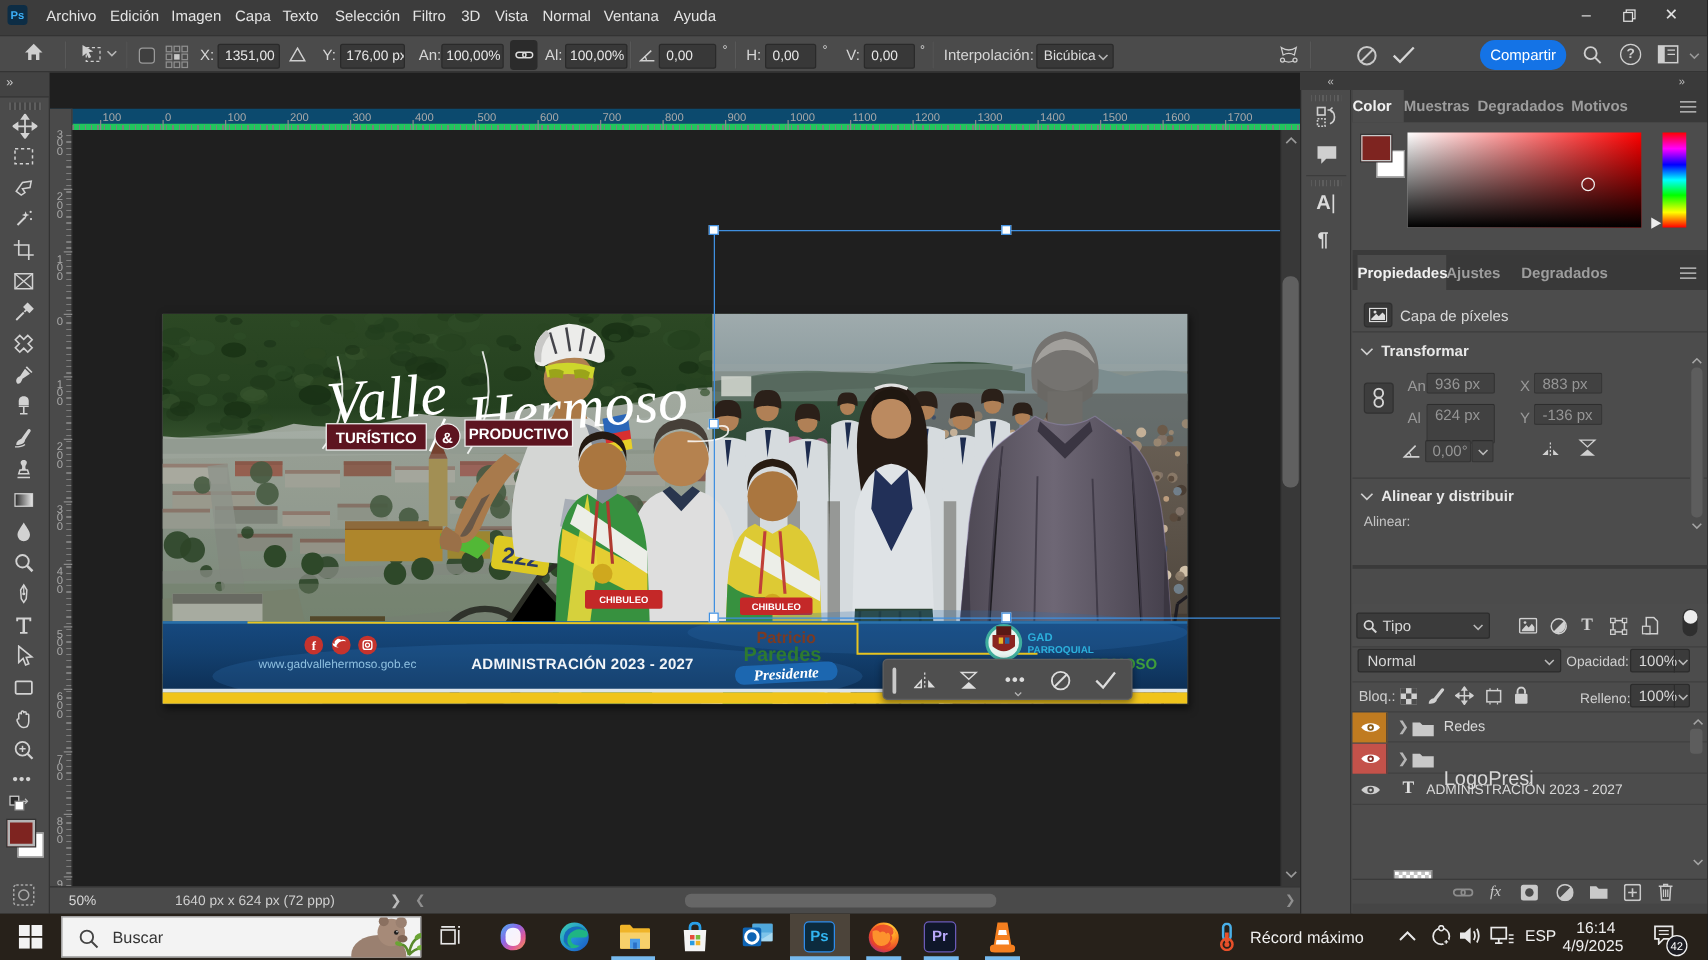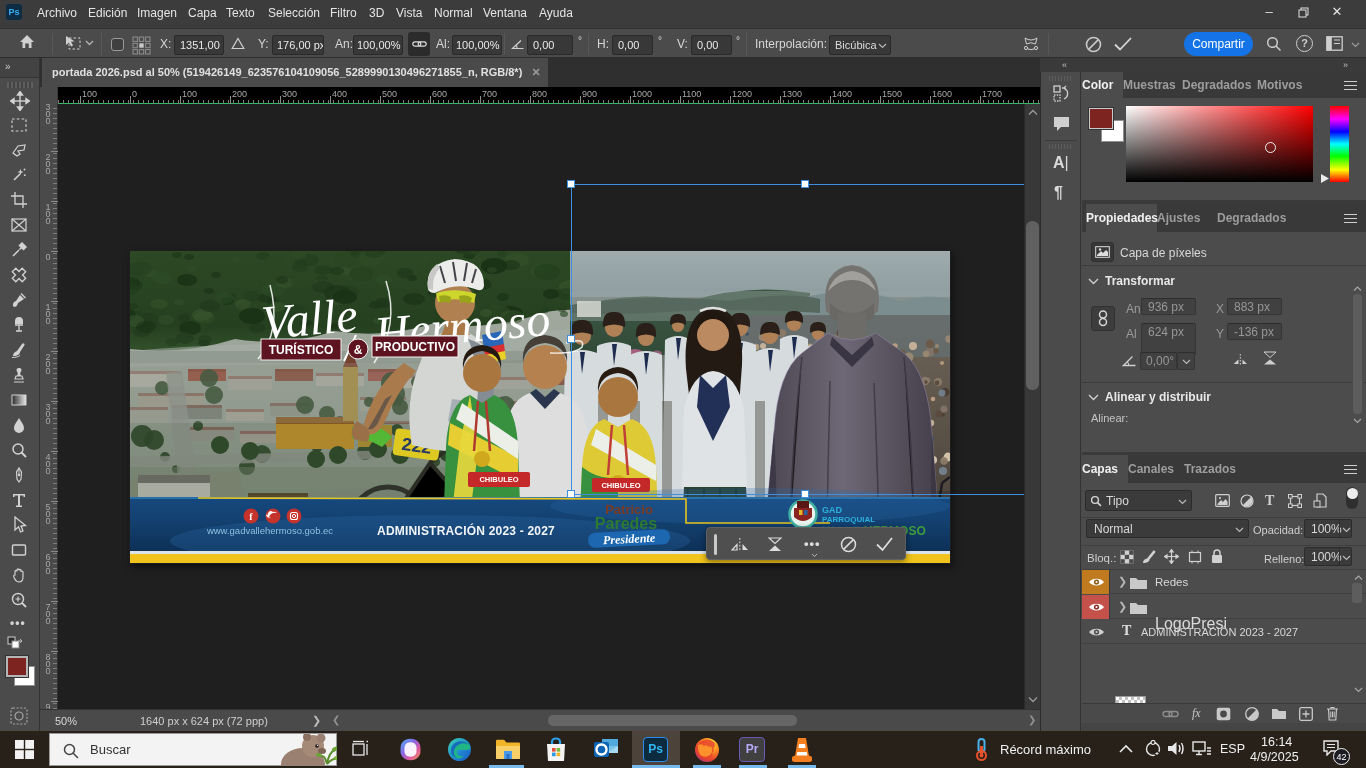--- a/index.html
+++ b/index.html
@@ -15,21 +15,21 @@
 .olabel{position:absolute;font-size:12px;color:#d6d6d6}
 .oinput{position:absolute;height:20px;background:#383838;border:1px solid #2a2a2a;border-radius:2px;color:#e8e8e8;font-size:11px;line-height:18px;padding:0 5px;white-space:nowrap;overflow:hidden}
 .osep{position:absolute;top:4px;width:1px;height:22px;background:#3a3a3a;border-right:1px solid #585858}
 
 #tabrow{left:40px;top:58px;width:1000px;height:29px;background:#2f2f2f}
 #doctab{position:absolute;left:2px;top:0;width:506px;height:29px;background:#4a4a4a;color:#e0e0e0;font-size:11px;font-weight:bold;line-height:29px;padding-left:10px;white-space:nowrap}
 
 #toolbar{left:0;top:58px;width:40px;height:673px;background:#4b4b4b;border-right:1px solid #333}
 .tool{position:absolute;left:10px;width:20px;height:20px;color:#d2d2d2}
 
-#hruler{left:40px;top:87px;width:1000px;height:17px;background:#000000;border-bottom:1px solid #22c55e}
+#hruler{left:40px;top:87px;width:1000px;height:17px;background:#0c4a6e;border-bottom:5px solid #22c55e}
 #vruler{left:40px;top:104px;width:18px;height:605px;background:#4a4a4a;border-right:1px solid #303030}
 .rnum{position:absolute;font-size:9px;color:#a8a8a8}
 .htick{position:absolute;top:9px;width:1px;height:8px;background:#8a8a8a}
 .vtick{position:absolute;left:11px;width:7px;height:1px;background:#8a8a8a}
 
 #viewport{left:58px;top:104px;width:966px;height:605px;background:#1f1f1f;overflow:hidden}
 #vscroll{left:1024px;top:104px;width:16px;height:605px;background:#383838;border-left:1px solid #2a2a2a}
 
 #statusbar{left:40px;top:709px;width:1000px;height:22px;background:#4a4a4a;border-top:1px solid #333;color:#d8d8d8;font-size:11px}
 
@@ -161,23 +161,20 @@
         <rect x="0.8" y="0.8" width="15.4" height="13.4" fill="none" stroke="#cfcfcf" stroke-width="1.3"></rect>
         <rect x="0.8" y="0.8" width="5" height="13.4" fill="#cfcfcf"></rect>
         <line x1="8" y1="4" x2="14" y2="4" stroke="#cfcfcf"></line>
         <line x1="8" y1="7.5" x2="14" y2="7.5" stroke="#cfcfcf"></line>
       </svg>
   <svg class="abs" style="left:1351px;top:13px" width="9" height="6" viewBox="0 0 9 6">
         <path d="M1 1 L4.5 4.5 L8 1" stroke="#9a9a9a" fill="none" stroke-width="1.2"></path>
       </svg>
 </div>
 
-<div class="abs" id="tabrow">
-  <div id="doctab">portada 2026.psd al 50% (519426149_623576104109056_5289990130496271855_n, RGB/8*) <span style="color:#9a9a9a;margin-left:6px">✕</span></div>
-</div>
 
 <div class="abs" id="toolbar">
   <div class="abs" style="left:0;top:0;width:39px;height:19px;background:#434343;color:#c9c9c9;font-size:10px;padding:3px 0 0 5px;letter-spacing:1px">»</div>
   <div class="abs" style="left:0;top:19px;width:39px;height:1px;background:#333"></div>
   <div class="abs" style="left:7px;top:24px;width:26px;height:6px;background:repeating-linear-gradient(90deg,#5e5e5e 0 2px,#434343 2px 4px)"></div>
   <div class="tool" style="top:33px"><svg width="20" height="20" viewBox="0 0 20 20">
           <g stroke="#d2d2d2" stroke-width="1.4" fill="#d2d2d2">
             <line x1="10" y1="3" x2="10" y2="17"></line>
             <line x1="3" y1="10" x2="17" y2="10"></line>
             <path d="M10 0.5 L12.5 4 H7.5 Z"></path>
@@ -1359,28 +1356,20 @@
       <svg class="abs" style="left:1px;top:0" width="9" height="6" viewBox="0 0 9 6">
             <path d="M1 4.5 L4.5 1 L8 4.5" stroke="#a5a5a5" fill="none" stroke-width="1.2"></path>
           </svg>
       <svg class="abs" style="left:1px;top:132px" width="9" height="6" viewBox="0 0 9 6">
             <path d="M1 1 L4.5 4.5 L8 1" stroke="#a5a5a5" fill="none" stroke-width="1.2"></path>
           </svg>
     </div>
   </div>
   <div class="abs" style="left:42px;top:394px;width:284px;height:3px;background:#3a3a3a"></div>
 
-  <div class="ptabs" style="top:397px;height:28px">
-    <div class="ptab active" style="left:0;width:46px;line-height:28px">Capas</div>
-    <div class="ptab" style="left:46px;width:56px;line-height:28px">Canales</div>
-    <div class="ptab" style="left:102px;width:60px;line-height:28px">Trazados</div>
-    <div class="abs" style="left:262px;top:10px;width:13px;height:9px;border-top:1.5px solid #cfcfcf;border-bottom:1.5px solid #cfcfcf">
-          <div style="margin-top:2.5px;height:1.5px;background:#cfcfcf"></div>
-        </div>
-  </div>
   <div class="pbody" style="top:425px;width:284px;height:248px;font-size:12px;color:#d8d8d8">
 
     <div class="abs" style="left:3px;top:7px;width:107px;height:21px;background:#3b3b3b;border:1px solid #2c2c2c;border-radius:2px">
       <svg style="position:absolute;left:4px;top:4px" width="12" height="12" viewBox="0 0 12 12">
             <circle cx="5" cy="5" r="3.4" fill="none" stroke="#d5d5d5" stroke-width="1.4"></circle>
             <line x1="7.6" y1="7.6" x2="11" y2="11" stroke="#d5d5d5" stroke-width="1.6"></line>
           </svg>
       <span style="position:absolute;left:20px;top:3px">Tipo</span>
       <svg style="position:absolute;left:92px;top:8px" width="9" height="6" viewBox="0 0 9 6">
             <path d="M1 1 L4.5 4.5 L8 1" stroke="#b9b9b9" fill="none" stroke-width="1.2"></path>
@@ -1657,21 +1646,21 @@
             <stop offset="0.35" stop-color="#ff9423"></stop>
             <stop offset="0.7" stop-color="#e8432c"></stop>
             <stop offset="1" stop-color="#8a2ca0"></stop>
           </radialGradient>
         </defs>
         <circle cx="13" cy="13" r="12" fill="url(#ffx)"></circle>
         <path d="M3 9 Q6 2.5 13 2.5 Q20 3 22.5 9 Q24 13 22 17 Q25 10 20 6 Q22 10 19 11 Q21 14 18 16 Q20 19 16 21 Q11 23 6 20 Q2 17 2 12 Q2 10.5 3 9 Z" fill="#e8432c" opacity="0.85"></path>
         <path d="M4 8 Q8 6 10 9 Q13 7 15 10 Q17 8 18 11 Q19 15 16 18 Q12 21 8 19 Q4 16 4 11 Z" fill="#ff9a2e" opacity="0.9"></path>
       </svg>
   <div class="abs" style="left:693px;top:34px;width:28px;height:3px;background:#76b9ed"></div>
-  <div class="abs" style="left:739px;top:6px;width:26px;height:25px;background:#404040;border:1px solid #6a5ab8;border-radius:4px;color:#b8a8f8;font-weight:bold;font-size:12px;text-align:center;line-height:22px">Pr</div>
+  <div class="abs" style="left:739px;top:6px;width:26px;height:25px;background:#0f172a;border:1px solid #6a5ab8;border-radius:4px;color:#b8a8f8;font-weight:bold;font-size:12px;text-align:center;line-height:22px">Pr</div>
   <div class="abs" style="left:739px;top:34px;width:28px;height:3px;background:#76b9ed"></div>
   <svg class="abs" style="left:789px;top:5px" width="26" height="27" viewBox="0 0 26 27">
         <path d="M9 2 H17 L20 20 H6 Z" fill="#f57f1f"></path>
         <path d="M10.1 8 H15.9 L16.6 12 H9.4 Z" fill="#fff"></path>
         <path d="M8.2 16 H17.8 L18.4 20 H7.6 Z" fill="#fff"></path>
         <path d="M3 22 Q3 19.5 7 19.5 H19 Q23 19.5 23 22 V24 Q23 26 19 26 H7 Q3 26 3 24 Z" fill="#f57f1f"></path>
       </svg>
   <div class="abs" style="left:788px;top:34px;width:28px;height:3px;background:#76b9ed"></div>
   <svg class="abs" style="left:973px;top:7px" width="17" height="23" viewBox="0 0 17 23">
         <rect x="5.5" y="1" width="6" height="13" rx="3" fill="none" stroke="#4ab0e8" stroke-width="2"></rect>

